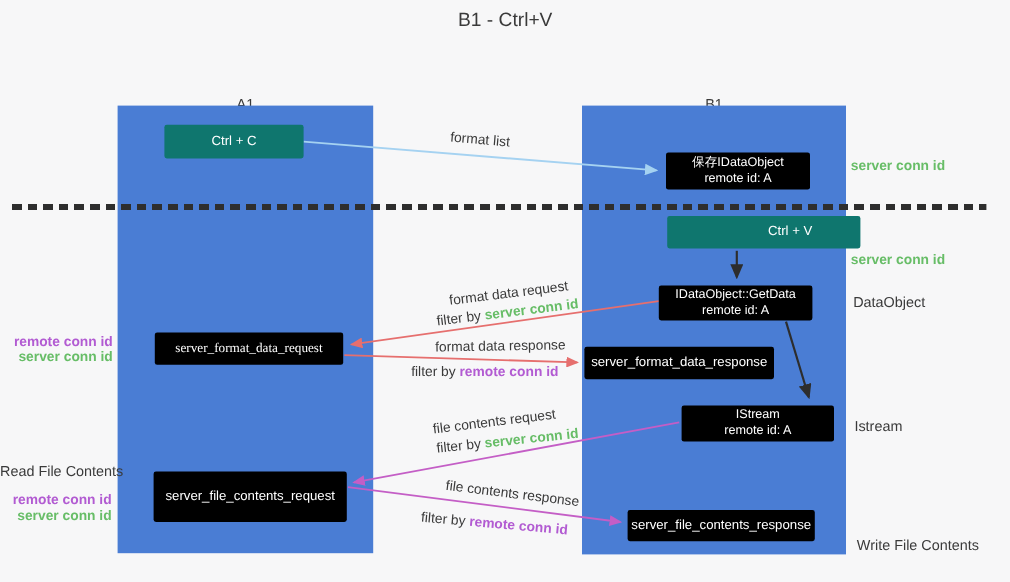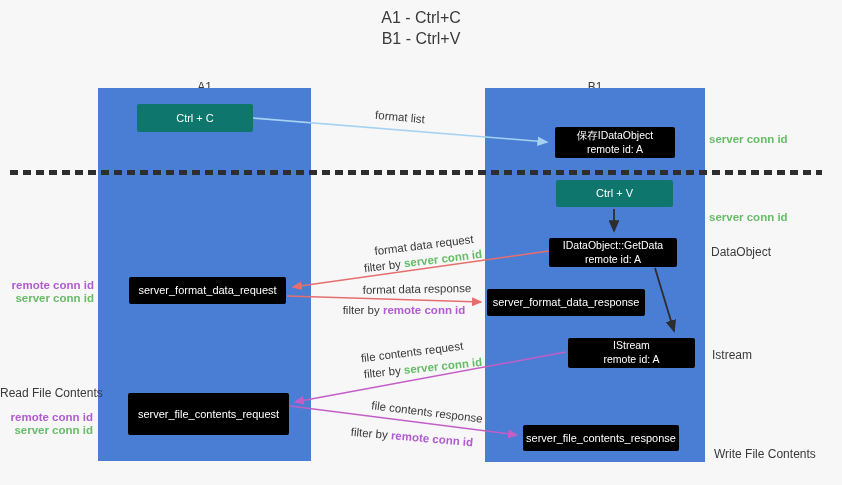--- a/index.html
+++ b/index.html
@@ -22,23 +22,23 @@
 
   #arrow-layer{position:absolute;left:0;top:0;width:842px;height:485px;z-index:4;}
 
   .node{position:absolute;z-index:6;display:flex;flex-direction:column;align-items:center;
         justify-content:center;color:#fff;font-size:11px;line-height:1.3;text-align:center;
         border-radius:2px;white-space:nowrap;}
   .node.orange{background:#000000;}
   .node.green{background:#0f766e;}
   #node-ctrl-c{left:137px;top:104px;width:116px;height:28px;}
   #node-save-obj{left:555px;top:127px;width:120px;height:31px;font-size:10.5px;}
-  #node-ctrl-v{left:556px;top:180px;width:117px;height:27px;}
+  #node-ctrl-v{left:556px;top:180px;width:117px;height:27px;padding-left:44px;}
   #node-getdata{left:549px;top:238px;width:128px;height:29px;font-size:10.5px;}
-  #node-format-req{left:129px;top:277px;width:157px;height:27px;}
+  #node-format-req{left:129px;top:277px;width:157px;height:27px;font-family:Liberation Serif, serif;}
   #node-format-resp{left:487px;top:289px;width:158px;height:27px;}
   #node-istream{left:568px;top:338px;width:127px;height:30px;font-size:10.5px;}
   #node-file-req{left:128px;top:393px;width:161px;height:42px;}
   #node-file-resp{left:523px;top:425px;width:156px;height:26px;}
 
   .flabel{position:absolute;z-index:3;font-size:11.5px;color:#3a3a3a;white-space:nowrap;
           transform-origin:center;}
   .kw-green{color:#67bd67;font-weight:bold;}
   .kw-purple{color:#b25bd2;font-weight:bold;}
 
@@ -47,21 +47,20 @@
   .side-purple{color:#b25bd2;font-weight:bold;}
   .side-dark{color:#3a3a3a;font-size:12px;}
   .left-align-block{left:0;width:94px;text-align:right;}
 </style>
 </head>
 <body>
 
 <div id="stage">
 
   <div class="title">
-    <div>A1 - Ctrl+C</div>
     <div>B1 - Ctrl+V</div>
   </div>
 
   <div class="lane-header" id="hdr-a1">
     <div>A1</div>
     <div>remote</div>
   </div>
   <div class="lane-header" id="hdr-b1">
     <div>B1</div>
     <div>connection</div>

